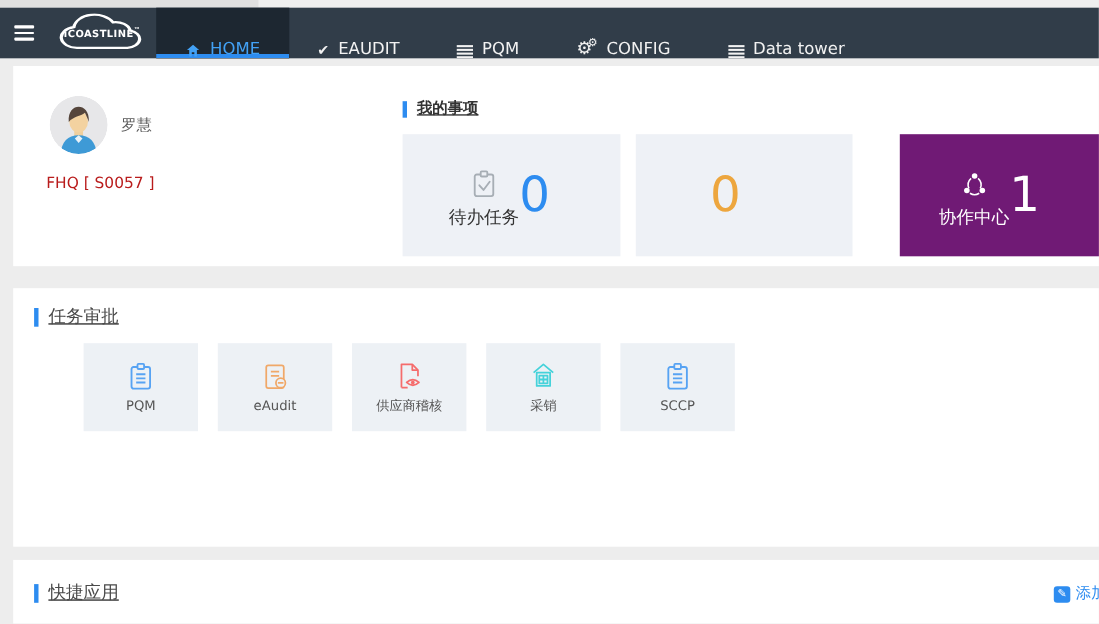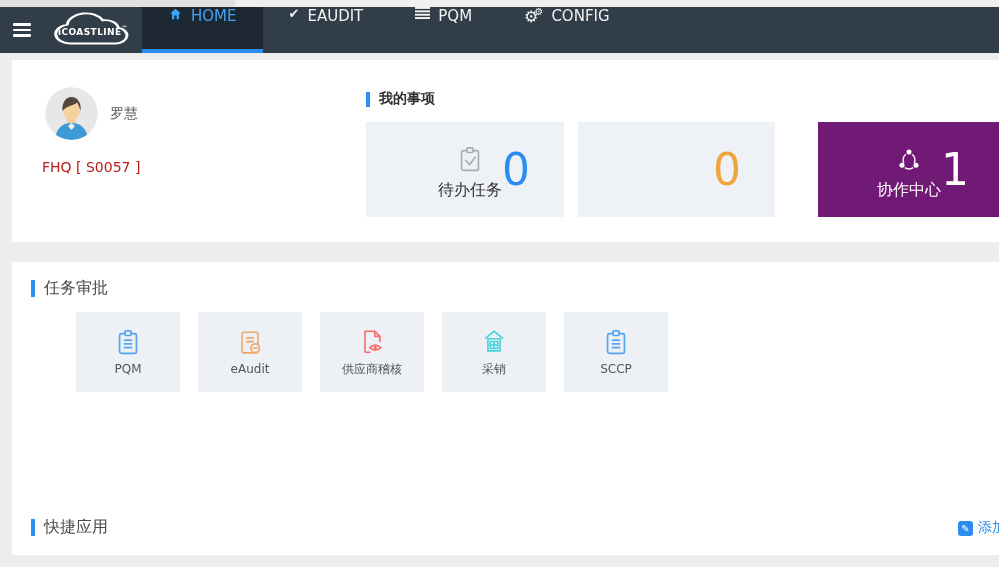--- a/index.html
+++ b/index.html
@@ -22,49 +22,49 @@
   .burger .bars i{display:block;width:18px;height:2.5px;background:#fff;border-radius:1px;}
   .logo{width:98px;display:flex;align-items:center;justify-content:center;position:relative;}
   .logo svg{position:absolute;left:6px;top:5px;}
   .logo .logo-text{
     position:relative;font-size:9px;font-weight:bold;letter-spacing:.4px;color:#fff;
     white-space:nowrap;
   }
   .logo .tm{font-size:6px;vertical-align:5px;}
   .nav-items{display:flex;align-items:stretch;}
   .nav-item{
-    display:flex;align-items:flex-start;gap:8px;padding:0 26px;
+    display:flex;align-items:flex-end;gap:8px;padding:0 26px;
     font-size:15px;color:#f2f2f2;cursor:pointer;white-space:nowrap;
   }
   .nav-item.active{
     background:#1d2731;color:#42a1f5;
     box-shadow:inset 0 -4px 0 #2d8cf0;
   }
   .nav-item .glyph{font-size:13px;line-height:1;}
   .gear-big{font-size:16px;line-height:1;}
   .gear-small{font-size:10px;line-height:1;margin-left:-4px;vertical-align:7px;}
   
   .panel{position:absolute;left:12px;width:987px;background:#fff;}
   .panel-1{top:60px;height:182px;}
   .panel-2{top:262px;height:235px;}
-  .panel-3{top:497px;height:58px;}
-  
-  .sec-head{position:absolute;display:flex;align-items:center;}
+  .panel-3{top:509px;height:58px;}
+  
+  .sec-head{position:absolute;display:flex;align-items:center;text-decoration:underline;}
   .sec-bar{width:4px;background:#2d8cf0;margin-right:9px;}
   .sec-title-bold{font-size:14px;font-weight:bold;color:#333;}
   .sec-title{font-size:16px;color:#4a4a4a;}
   
   .avatar{position:absolute;left:33px;top:27px;width:53px;height:53px;border-radius:50%;overflow:hidden;cursor:pointer;}
   .user-name{position:absolute;left:98px;top:45px;font-size:14px;color:#595959;}
   .user-org{position:absolute;left:30px;top:99px;font-size:14px;color:#b91c1c;}
   
   .cards{position:absolute;left:354px;top:62px;display:flex;gap:14px;}
   .card{
-    height:95px;background:#eef1f6;display:flex;align-items:center;
-    justify-content:flex-end;cursor:pointer;
+    height:111px;background:#eef1f6;display:flex;align-items:center;
+    justify-content:center;cursor:pointer;
   }
   .card-0{width:198px;}
   .card-1{width:197px;}
   .card-2{width:195px;background:#701a75;margin-left:29px;}
   .card-left{display:flex;flex-direction:column;align-items:center;margin-left:12px;margin-top:6px;}
   .card-label{font-size:16px;color:#333;margin-top:5px;white-space:nowrap;}
   .card-2 .card-label{color:#fff;}
   .card-count{font-size:44px;line-height:1;margin-right:34px;font-weight:400;}
   .count-blue{color:#2d8cf0;}
   .count-orange{color:#eda63e;}
@@ -126,20 +126,31 @@
             <rect y="3.4" width="15" height="1.9"></rect>
             <rect y="6.8" width="15" height="1.9"></rect>
             <rect y="10.1" width="15" height="1.9"></rect>
           </g>
       </svg>
       <span>PQM</span>
     </div>
     <div class="nav-item">
       <span><span class="gear-big">⚙</span><span class="gear-small">⚙</span></span>
       <span>CONFIG</span>
+    </div>
+    <div class="nav-item">
+      <svg width="15" height="12" viewBox="0 0 15 12">
+        <g fill="#f2f2f2">
+            <rect y="0" width="15" height="1.9"></rect>
+            <rect y="3.4" width="15" height="1.9"></rect>
+            <rect y="6.8" width="15" height="1.9"></rect>
+            <rect y="10.1" width="15" height="1.9"></rect>
+          </g>
+      </svg>
+      <span>Data tower</span>
     </div>
   </div>
 </div>
 
 <div class="panel panel-1">
   <div class="avatar">
     <svg width="53" height="53" viewBox="0 0 53 53">
       <defs>
           <clipPath id="avclip">
             <circle cx="26.5" cy="26.5" r="26.5"></circle>

